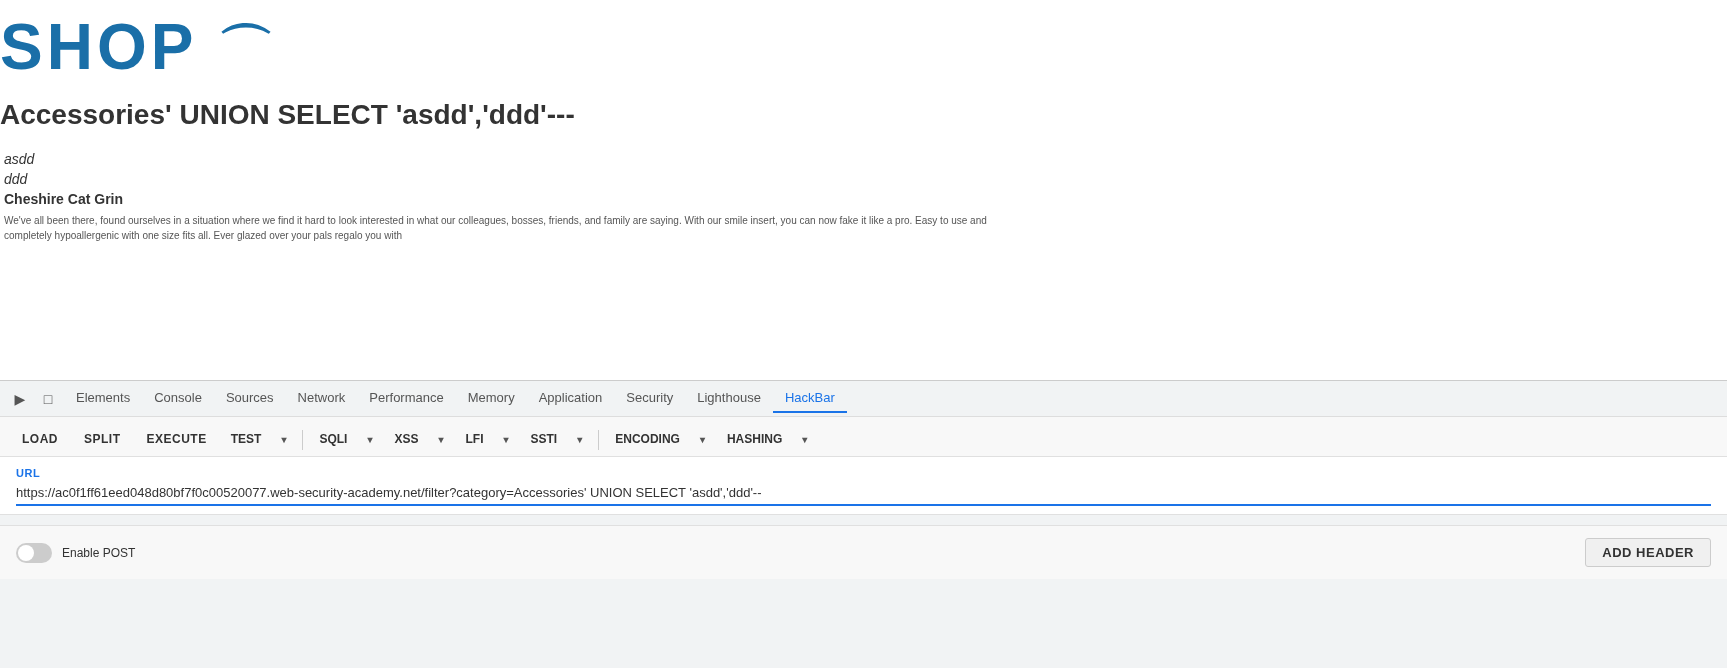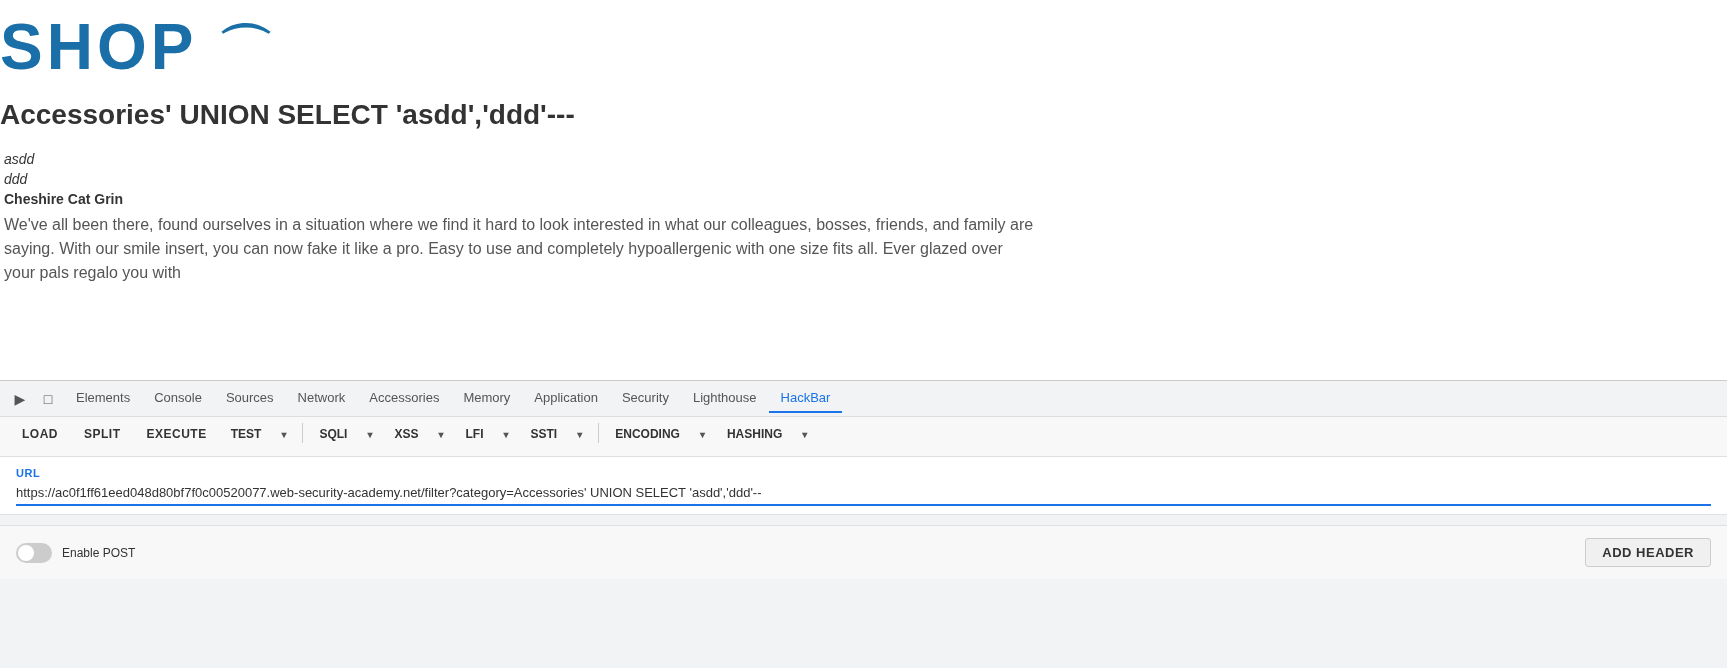--- a/index.html
+++ b/index.html
@@ -74,21 +74,21 @@
     }
 
     .result-bold {
       font-size: 14px;
       font-weight: bold;
       color: #333;
       margin-bottom: 6px;
     }
 
     .result-desc {
-      font-size: 16px;
+      font-size: 10px;
       color: #555;
       line-height: 1.5;
     }
 
     
     .devtools-wrapper {
       border-top: 1px solid #ccc;
       background: #f1f3f4;
       height: 288px;
     }
@@ -124,21 +124,21 @@
     }
 
     .devtools-tab.active {
       color: #1a73e8;
       border-bottom: 2px solid #1a73e8;
     }
 
     
     .hackbar-toolbar {
       display: flex;
-      align-items: flex-start;
+      align-items: flex-end;
       background: #f8f8f8;
       border-bottom: 1px solid #e0e0e0;
       padding: 6px 12px;
       gap: 6px;
       height: 40px;
     }
 
     .toolbar-btn {
       padding: 4px 10px;
       font-size: 12px;
@@ -275,21 +275,21 @@
 </div>
 
 <div class="devtools-wrapper">
   <div class="devtools-tabs">
     <div class="devtools-icon-btn">▶</div>
     <div class="devtools-icon-btn">□</div>
     <div class="devtools-tab">Elements</div>
     <div class="devtools-tab">Console</div>
     <div class="devtools-tab">Sources</div>
     <div class="devtools-tab">Network</div>
-    <div class="devtools-tab">Accessories</div>
+    <div class="devtools-tab">Performance</div>
     <div class="devtools-tab">Memory</div>
     <div class="devtools-tab">Application</div>
     <div class="devtools-tab">Security</div>
     <div class="devtools-tab">Lighthouse</div>
     <div class="devtools-tab active">HackBar</div>
   </div>
 
   <div class="hackbar-toolbar">
     <button class="toolbar-btn">LOAD</button>
     <button class="toolbar-btn">SPLIT</button>

